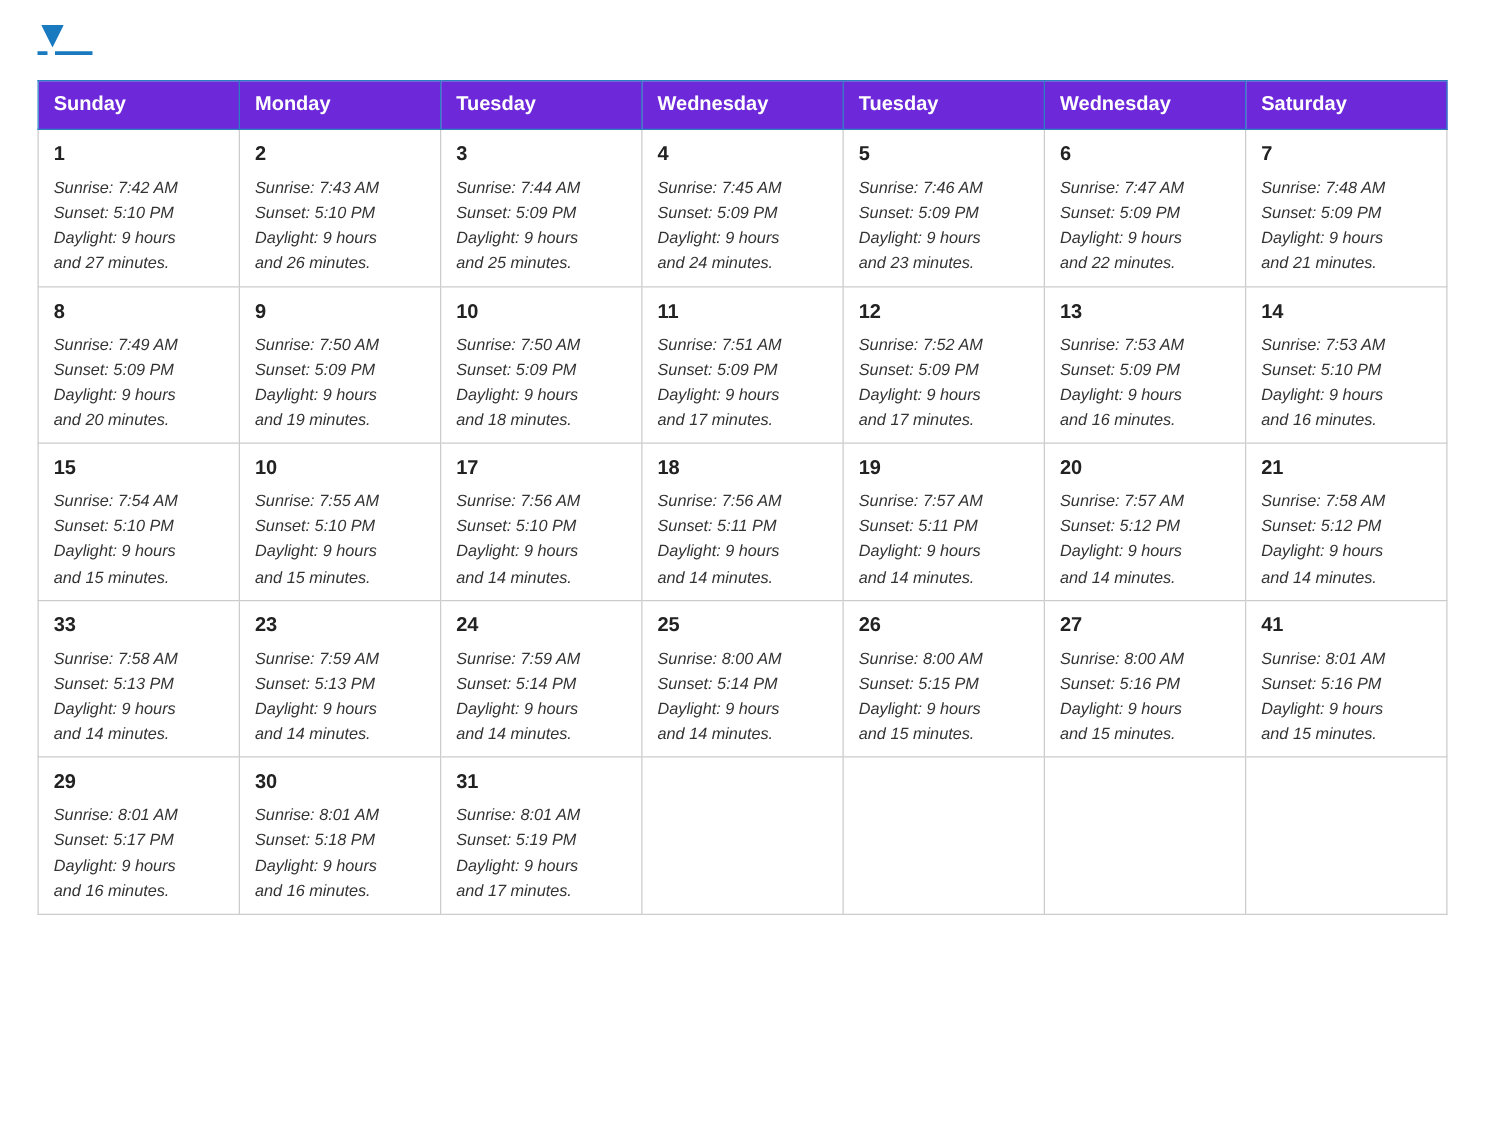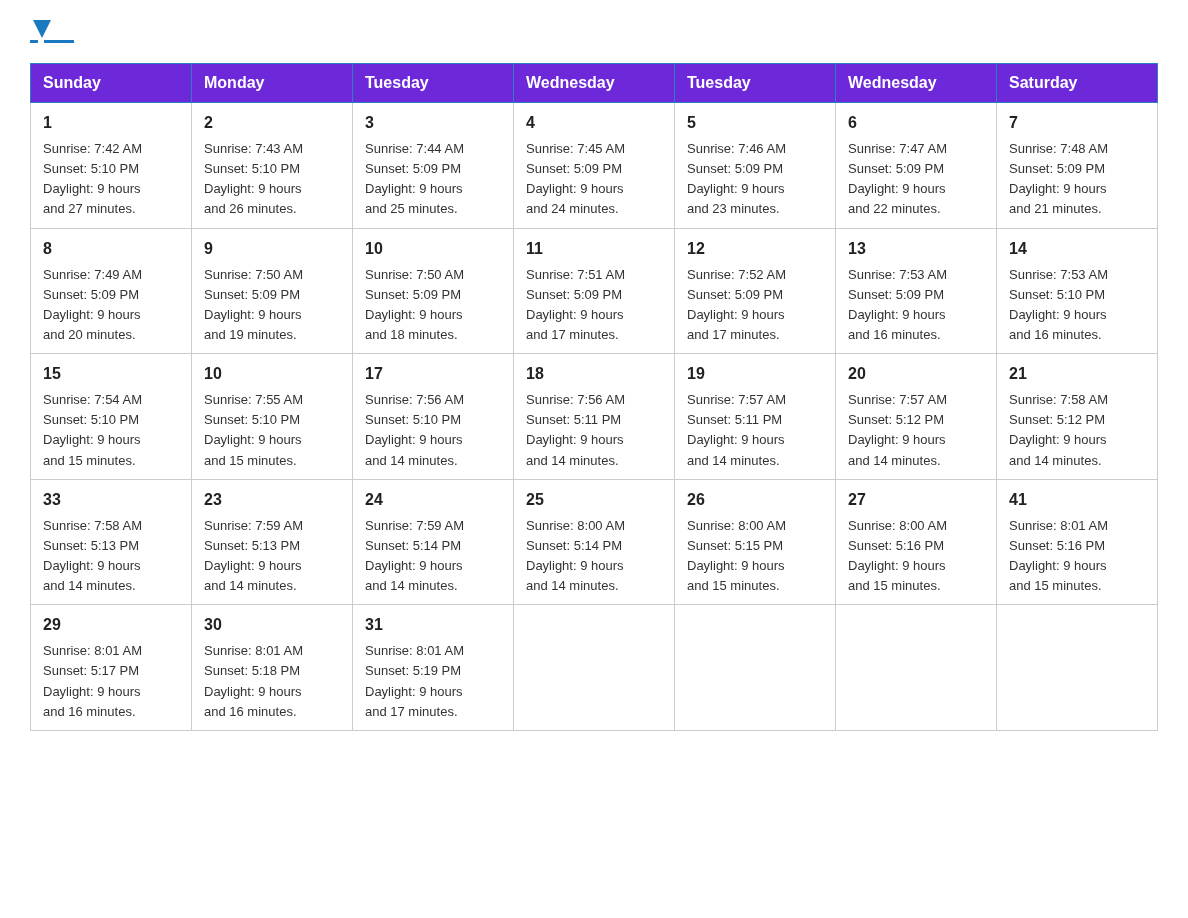--- a/index.html
+++ b/index.html
@@ -75,20 +75,21 @@
       font-size: 16px;
       font-weight: bold;
       color: #222;
       display: block;
       margin-bottom: 4px;
     }
     .day-info {
       font-size: 13px;
       color: #333;
       line-height: 1.55;
+      font-style: italic;
     }
     .empty-cell {
       background: #fff;
     }
   </style>
 </head>
 <body>
 
 <div class="header-area">
   <div class="logo">

